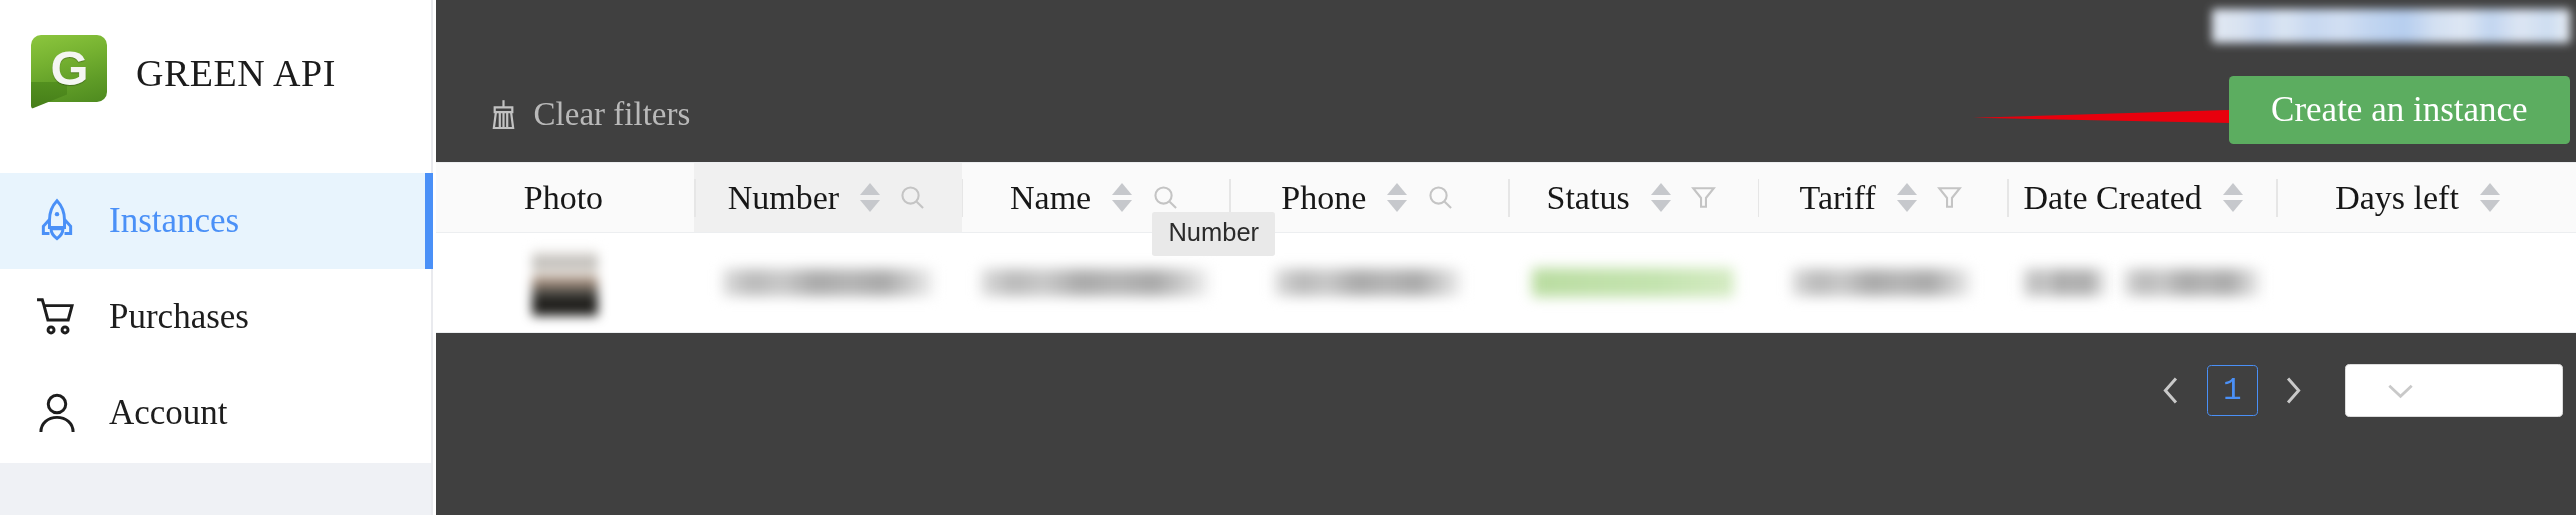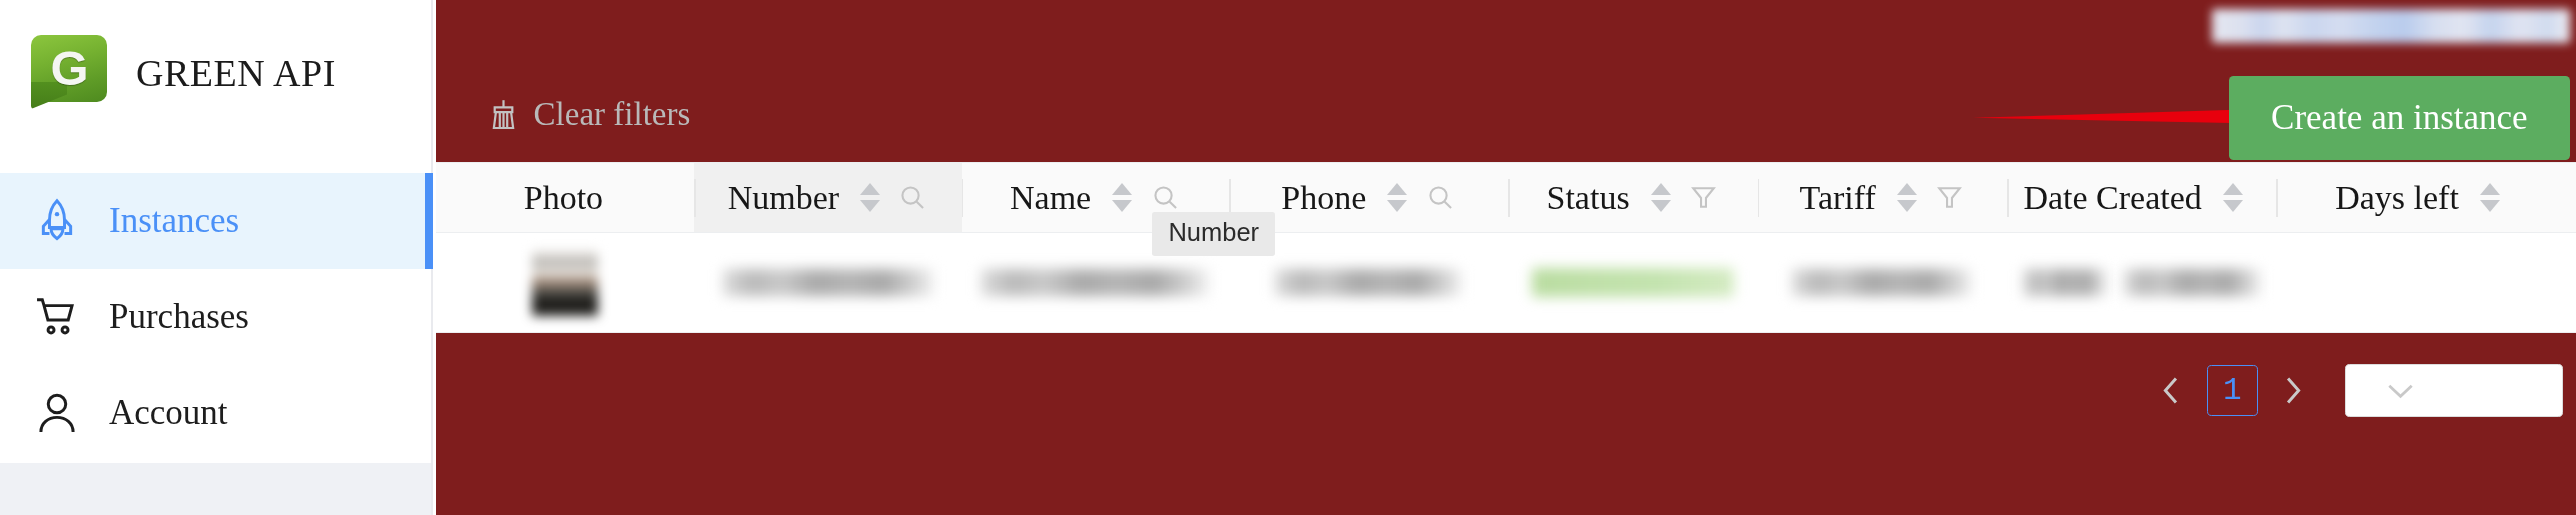--- a/index.html
+++ b/index.html
@@ -111,21 +111,21 @@
     width: 431px;
     height: 52px;
     background: #eff1f5;
   }
 
   
   #main {
     position: absolute;
     left: 436px; top: 0;
     width: 2140px; height: 515px;
-    background: #7f1d1d;
+    background: #404040;
   }
 
   
   #account-chip {
     position: absolute;
     right: 6.4px; top: 9px;
     width: 358px; height: 34px;
     border-radius: 2.7px;
     background: linear-gradient(90deg,
       #eaf1fc 0%, #e2ecfb 8%, #cfe0fa 14%, #e3eefc 20%,
@@ -144,21 +144,21 @@
     color: #b9b9b9;
     font-size: 33px;
     white-space: nowrap;
   }
   #clear-filters .cf-icon { margin-right: 14.6px; display: flex; align-items: center; }
   #clear-filters .cf-icon svg { stroke: #c2c2c2; fill: none; stroke-width: 1.6; }
 
   #create-instance {
     position: absolute;
     right: 6.4px; top: 76px;
-    height: 84px;
+    height: 68px;
     padding: 16px 42px;
     display: flex; align-items: center; justify-content: center;
     background: #5cad60;
     color: #ffffff;
     font-size: 35px;
     border: none;
     border-radius: 4.6px;
     white-space: nowrap;
     font-family: "Liberation Serif", serif;
     cursor: pointer;

